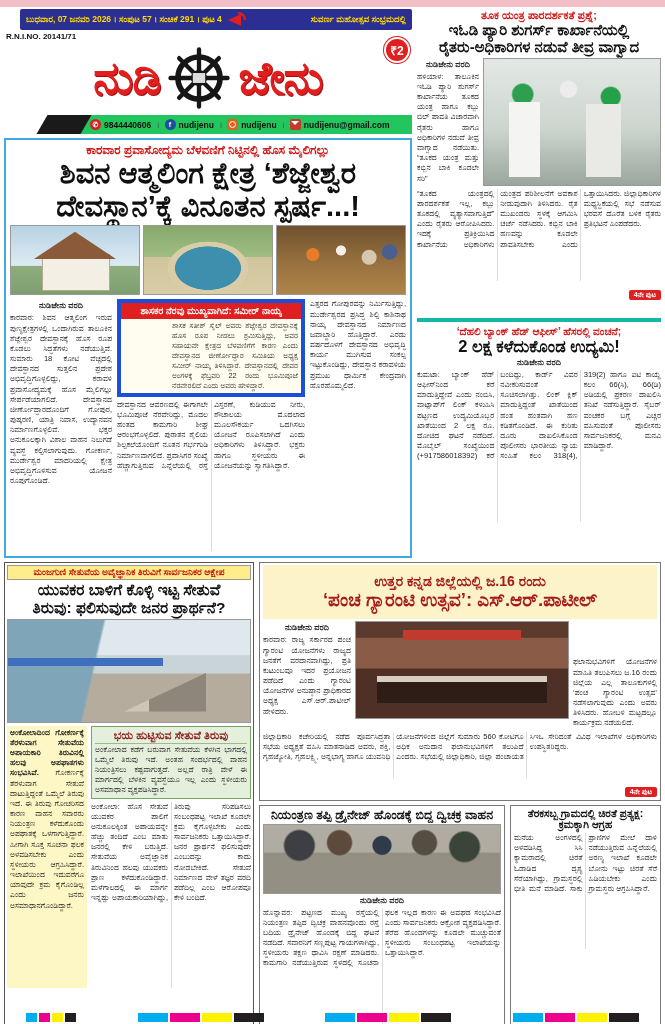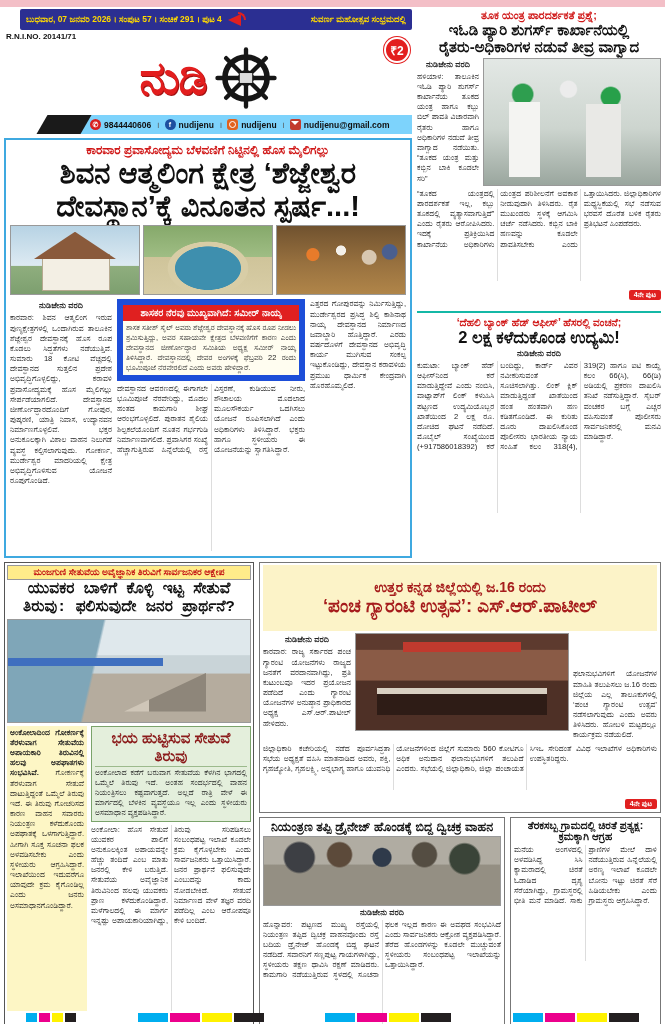--- a/index.html
+++ b/index.html
@@ -12,21 +12,21 @@
   
   .left-zone { width:444px; }
   .right-zone { width:248px; }
   .blue-bar { margin-left:16px; height:21px; background:#2b2f92; border-radius:2px; display:flex; align-items:center; gap:4px; padding:0 6px; }
   .blue-bar .txt { color:#ffd900; font-size:8.5px; font-weight:bold; white-space:nowrap; }
   .blue-bar .txt.right { margin-left:auto; }
   .rni { font-size:8px; font-weight:bold; color:#111; margin:2px 0 0 2px; }
   .masthead { height:74px; display:flex; align-items:center; justify-content:center; gap:8px; position:relative; }
   .mast-word { font-size:46px; font-weight:900; color:#e31e1e; line-height:1; text-shadow:1px 1px 0 #9e1010; letter-spacing:-1px; }
   .price-badge { position:absolute; right:2px; top:-4px; width:26px; height:26px; border-radius:50%; background:#e31e1e; color:#fff; font-size:12px; font-weight:bold; display:flex; align-items:center; justify-content:center; border:2px solid #fff; box-shadow:0 0 0 1px #e31e1e; }
-  .contact-bar { margin-left:72px; height:19px; background:#7dd3fc; display:flex; align-items:center; gap:5px; padding:0 8px 0 14px; position:relative; font-size:8.5px; font-weight:bold; color:#111; }
+  .contact-bar { margin-left:72px; height:19px; background:#22c55e; display:flex; align-items:center; gap:5px; padding:0 8px 0 14px; position:relative; font-size:8.5px; font-weight:bold; color:#111; }
   .contact-bar .slant { position:absolute; left:-34px; top:0; width:44px; height:19px; background:#1a1a1a; transform:skewX(-30deg); }
   .c-item { display:flex; align-items:center; gap:3px; white-space:nowrap; }
   .c-sep { color:#555; font-weight:normal; }
   .ic { width:11px; height:11px; border-radius:50%; display:inline-flex; align-items:center; justify-content:center; color:#fff; font-size:7px; font-weight:bold; flex:none; }
   .ic-phone { background:#d81f1f; }
   .ic-fb { background:#1d4fa0; }
   .ic-insta { background:#e0621e; border-radius:3px; position:relative; }
   .ic-insta::before { content:""; width:5px; height:5px; border:1px solid #fff; border-radius:50%; }
   .ic-mail { background:#c23b2e; border-radius:2px; position:relative; }
   .ic-mail::before { content:""; position:absolute; left:1px; top:2px; border-left:4.5px solid transparent; border-right:4.5px solid transparent; border-top:4px solid #fff; }
@@ -48,23 +48,23 @@
   .ph { position:relative; overflow:hidden; border:1px solid #999; flex:none; }
 
   
   .lead-block { margin-top:4px; border:2px solid #3fa9e0; height:420px; padding:3px 4px; }
   .lead-h { font-size:29px; }
   .lead-photos { display:flex; gap:3px; margin-top:3px; }
   .lead-photos .ph { height:70px; flex:1; }
   .lead-body { display:flex; gap:5px; margin-top:4px; height:252px; }
   .lead-c1 { width:102px; flex:none; }
   .lead-mid { flex:1; display:flex; flex-direction:column; gap:3px; }
-  .redbox { border:6px solid #1d4ed8; background:#fffdf0; }
+  .redbox { border:4px solid #1d4ed8; background:#fffdf0; }
   .redbox-title { background:#e02020; color:#fff; font-size:9.5px; font-weight:bold; text-align:center; padding:2px 2px; }
-  .redbox-body { padding:2px 3px; font-size:7.4px; }
+  .redbox-body { padding:2px 3px; font-size:7.4px;margin-left:48px; }
   .lead-c4 { width:96px; flex:none; }
 
   
   .ph-temple { background:linear-gradient(180deg,#b7d3e4 0%,#ddeaf2 58%,#8fae7e 59%,#7d9f6f 100%); }
   .ph-temple::before { content:""; position:absolute; left:24%; top:40%; width:52%; height:52%; background:#f3efe4; border:1px solid #b5a98f; }
   .ph-temple::after { content:""; position:absolute; left:18%; top:8%; width:64%; height:40%; background:#8a5a3b; clip-path:polygon(50% 0,100% 100%,0 100%); }
   .ph-pond { background:radial-gradient(ellipse at 50% 62%,#3e8fae 0 36%,#d8cda6 37% 44%,transparent 45%),linear-gradient(180deg,#86a96b 0%,#9fbd84 45%,#cfc49a 46%,#d8cda6 100%); }
   .ph-pooja { background:radial-gradient(circle at 28% 42%,#e87b2a 0 6%,transparent 7%),radial-gradient(circle at 50% 36%,#f3f0ea 0 6%,transparent 7%),radial-gradient(circle at 72% 46%,#d8c7b0 0 7%,transparent 8%),radial-gradient(circle at 88% 38%,#4a5f8f 0 6%,transparent 7%),linear-gradient(180deg,#70522f 0%,#98713f 55%,#b08549 100%); }
   .ph-factory { background:radial-gradient(circle at 22% 28%,#2e9e4f 0 6%,transparent 7%),radial-gradient(circle at 48% 24%,#ececec 0 6%,transparent 7%),radial-gradient(circle at 72% 30%,#27a04a 0 6%,transparent 7%),linear-gradient(180deg,#e3e8e5 0%,#cdd5cf 55%,#9aa69e 100%); }
   .ph-factory::before { content:""; position:absolute; left:14%; top:34%; width:18%; height:60%; background:#f4f4f2; }
@@ -73,45 +73,45 @@
   .ph-bridge::before { content:""; position:absolute; left:0; top:38%; width:64%; height:7%; background:#3f6fbf; }
   .ph-bridge::after { content:""; position:absolute; left:48%; top:52%; width:34%; height:38%; background:linear-gradient(90deg,#cfc6b8 0 30%,#8e867a 31% 100%); clip-path:polygon(0 100%,100% 0,100% 100%); }
   .ph-hall { background:linear-gradient(180deg,#5d3a2e 0 16%,#8a5b46 17% 48%,#4e3026 49% 100%); }
   .ph-hall::before { content:""; position:absolute; left:22%; top:8%; width:56%; height:10%; background:#c03a2e; }
   .ph-hall::after { content:""; position:absolute; left:10%; top:62%; width:80%; height:22%; background:#2e1c16; box-shadow:0 -6px 0 #d8cfc2; }
   .ph-crowd { background:radial-gradient(circle at 15% 30%,#3d3f44 0 7%,transparent 8%),radial-gradient(circle at 32% 26%,#5c4a3a 0 7%,transparent 8%),radial-gradient(circle at 50% 30%,#2f3a4a 0 7%,transparent 8%),radial-gradient(circle at 68% 26%,#544d42 0 7%,transparent 8%),radial-gradient(circle at 85% 32%,#3a4438 0 7%,transparent 8%),linear-gradient(180deg,#b0aca2 0 40%,#948f83 41% 100%); }
   .ph-cctv { background:radial-gradient(circle at 30% 40%,#6f6f6f 0 14%,transparent 15%),radial-gradient(circle at 80% 55%,#8a8a8a 0 12%,transparent 13%),linear-gradient(135deg,#242424 0 55%,#383838 56% 100%); }
   .cctv-time { position:absolute; left:3px; top:2px; color:#eee; font-size:6px; font-family:"Liberation Mono", monospace; }
 
   
-  .story { border-bottom:2px solid #14b8a6; padding-bottom:10px; margin-bottom:3px; }
+  .story { border-bottom:4px solid #14b8a6; padding-bottom:17px; margin-bottom:3px; }
   .s1-h { font-size:15px; }
   .s1-row { display:flex; gap:4px; margin-top:2px; }
   .s1-left { width:62px; flex:none; }
   .s1-row .ph { width:178px; height:128px; }
   .s1-bottom { margin-top:3px; height:92px; }
   .s2-h { font-size:16.5px; }
   .s2-body { margin-top:2px; height:152px; }
 
   
   .bridge-block { width:250px; flex:none; border:1px solid #555; padding:2px; }
   .bridge-kicker { background:#ffec8a; border:1px solid #999; color:#c41414; font-size:9px; font-weight:bold; text-align:center; padding:1px 2px; }
-  .bridge-h { font-size:15.5px; margin-top:1px;font-family:Liberation Mono, monospace; }
+  .bridge-h { font-size:15.5px; margin-top:1px; }
   .bridge-block .ph-bridge { width:100%; height:104px; margin-top:2px; }
   .bridge-low { display:flex; gap:4px; margin-top:3px; }
   .ycol { width:80px; flex:none; background:#fdf6c5; padding:2px 3px; }
   .ycol .lead-line { font-weight:bold; font-size:7.6px; }
   .bridge-right { flex:1; }
   .greenbox { background:#e4efdc; border:1px solid #7aa36a; padding:2px 3px; margin-bottom:3px; }
-  .greenbox-title { color:#8b1a1a; font-size:15px; font-weight:bold; text-align:center; border-bottom:1px solid #9cba8c; padding-bottom:1px; margin-bottom:1px; }
+  .greenbox-title { color:#8b1a1a; font-size:11px; font-weight:bold; text-align:center; border-bottom:1px solid #9cba8c; padding-bottom:1px; margin-bottom:1px; }
   .bridge-body { height:186px; }
 
   
   .panch { border:1px solid #777; padding:2px 3px; }
-  .panch-band { background:#fcf3c8; padding:15px 2px; }
+  .panch-band { background:#fcf3c8; padding:9px 2px; }
   .panch-h1 { font-size:14px; color:#a61c1c; }
   .panch-h2 { font-size:18.5px; color:#a61c1c; }
   .panch-mid { display:flex; gap:4px; margin-top:2px; }
   .panch-colL { width:88px; flex:none; }
   .panch-mid .ph { width:214px; height:98px; }
   .panch-colR { flex:1;margin-top:36px; }
   .panch-bottom { margin-top:3px; height:46px; }
 
   
   .drain { width:246px; flex:none; border:1px solid #777; padding:2px 3px; }
@@ -156,20 +156,21 @@
               <circle cx="50" cy="50" r="13" fill="#161616"></circle>
               <g stroke="#161616" stroke-width="7" stroke-linecap="round">
                 <line x1="50" y1="4" x2="50" y2="96"></line>
                   <line x1="4" y1="50" x2="96" y2="50"></line>
                 <line x1="18" y1="18" x2="82" y2="82"></line>
                   <line x1="82" y1="18" x2="18" y2="82"></line>
               </g>
               <rect x="40" y="42" width="20" height="16" fill="#fff" opacity="0.85"></rect>
             </svg>
           </span>
+          <span class="mast-word">ಜೇನು</span>
           <span class="price-badge">₹2</span>
         </div>
         <div class="contact-bar">
           <span class="slant"></span>
           <span class="c-item">
               <span class="ic ic-phone">✆</span>
               <span>9844440606</span>
             </span>
           <span class="c-sep">।</span>
           <span class="c-item">

